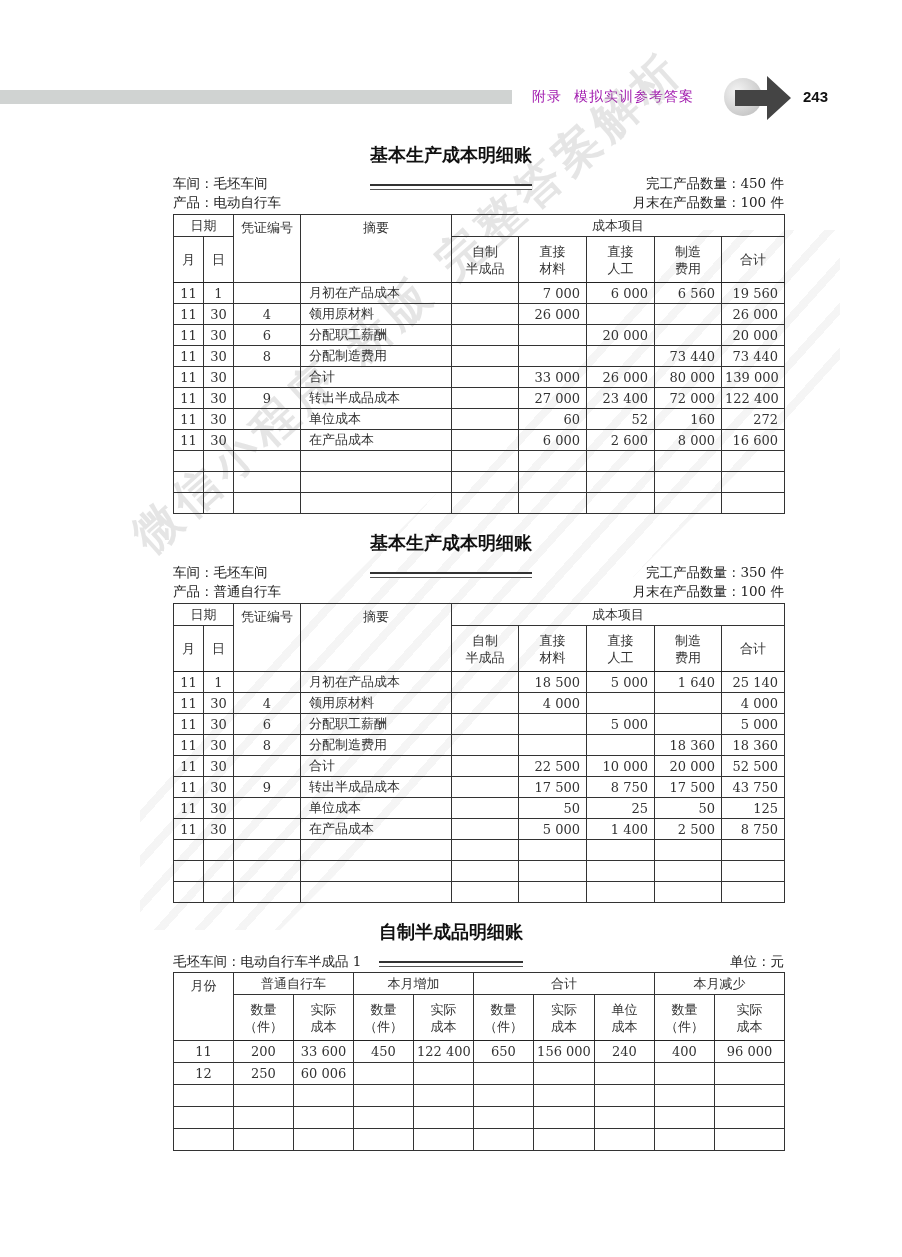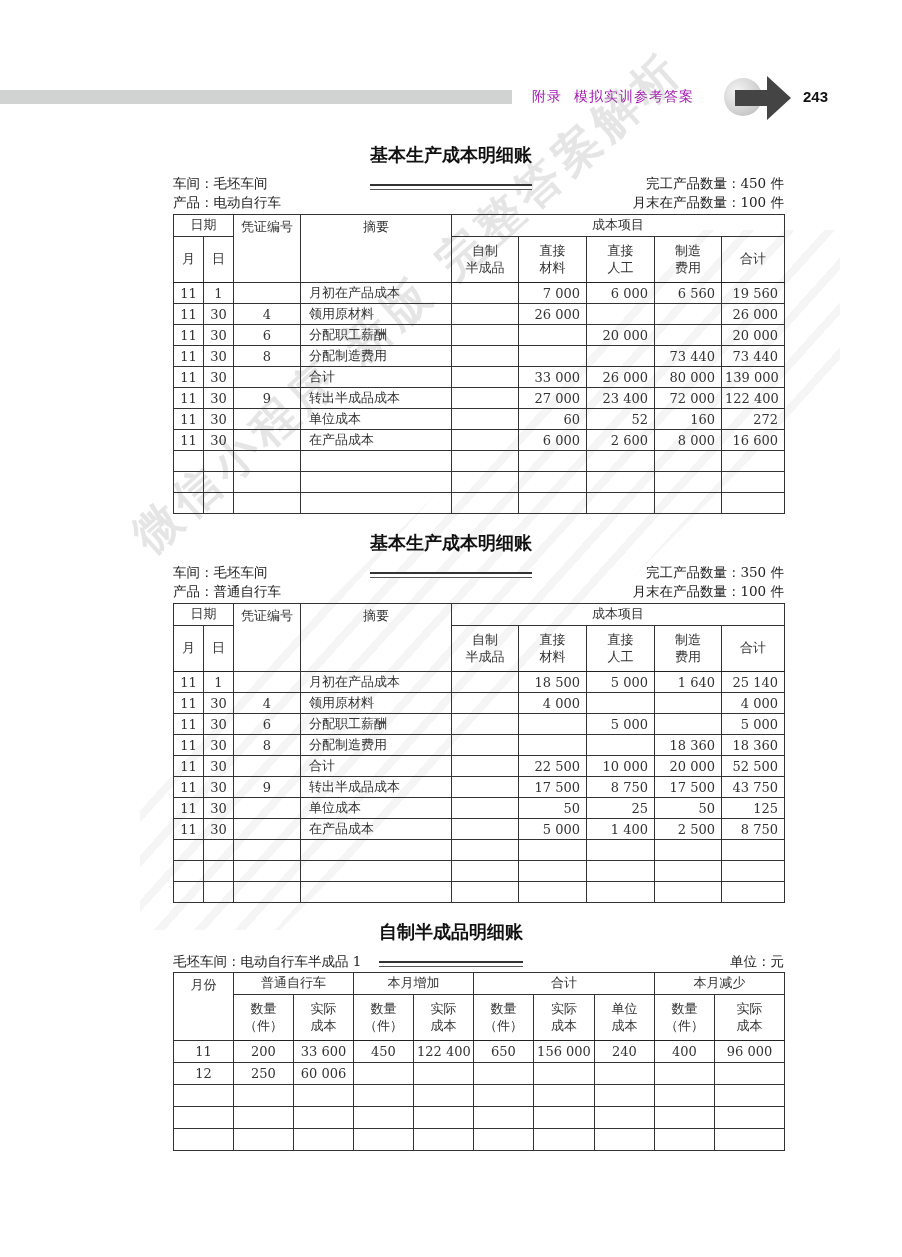--- a/index.html
+++ b/index.html
@@ -28,21 +28,21 @@
            font-size: 18px; font-weight: bold; color: #111; }
   .title span { display: inline-block; padding-bottom: 17px; border-bottom: 2px solid #333;
                 box-shadow: 0 3px 0 0 #fff, 0 4px 0 0 #555; }
   .meta { position: absolute; left: 173px; width: 611px; font-size: 13.5px; color: #222; }
   .meta .row { display: flex; justify-content: space-between; height: 19px; line-height: 19px; }
 
   table.ledger { position: absolute; left: 173px; border-collapse: collapse; table-layout: fixed;
                  border: 1.6px solid #222; font-size: 13px; color: #333; }
   table.ledger td, table.ledger th { border: 1px solid #333; padding: 0 3px; font-weight: normal;
                  overflow: hidden; white-space: nowrap; }
-  table.ledger th { line-height: 17px; font-family: Liberation Mono, monospace; }
+  table.ledger th { line-height: 17px; }
   table.ledger thead tr:last-child th { border-bottom: 1.6px solid #222; }
   .c { text-align: center; }
   .r { text-align: right; padding-right: 6px !important; }
   .l { text-align: left; padding-left: 8px !important; border-radius: 10px; }
   .hdr-top { vertical-align: top; padding-top: 4px !important; }
 </style>
 </head>
 <body>
 
 <div class="hdr-bar"></div>

